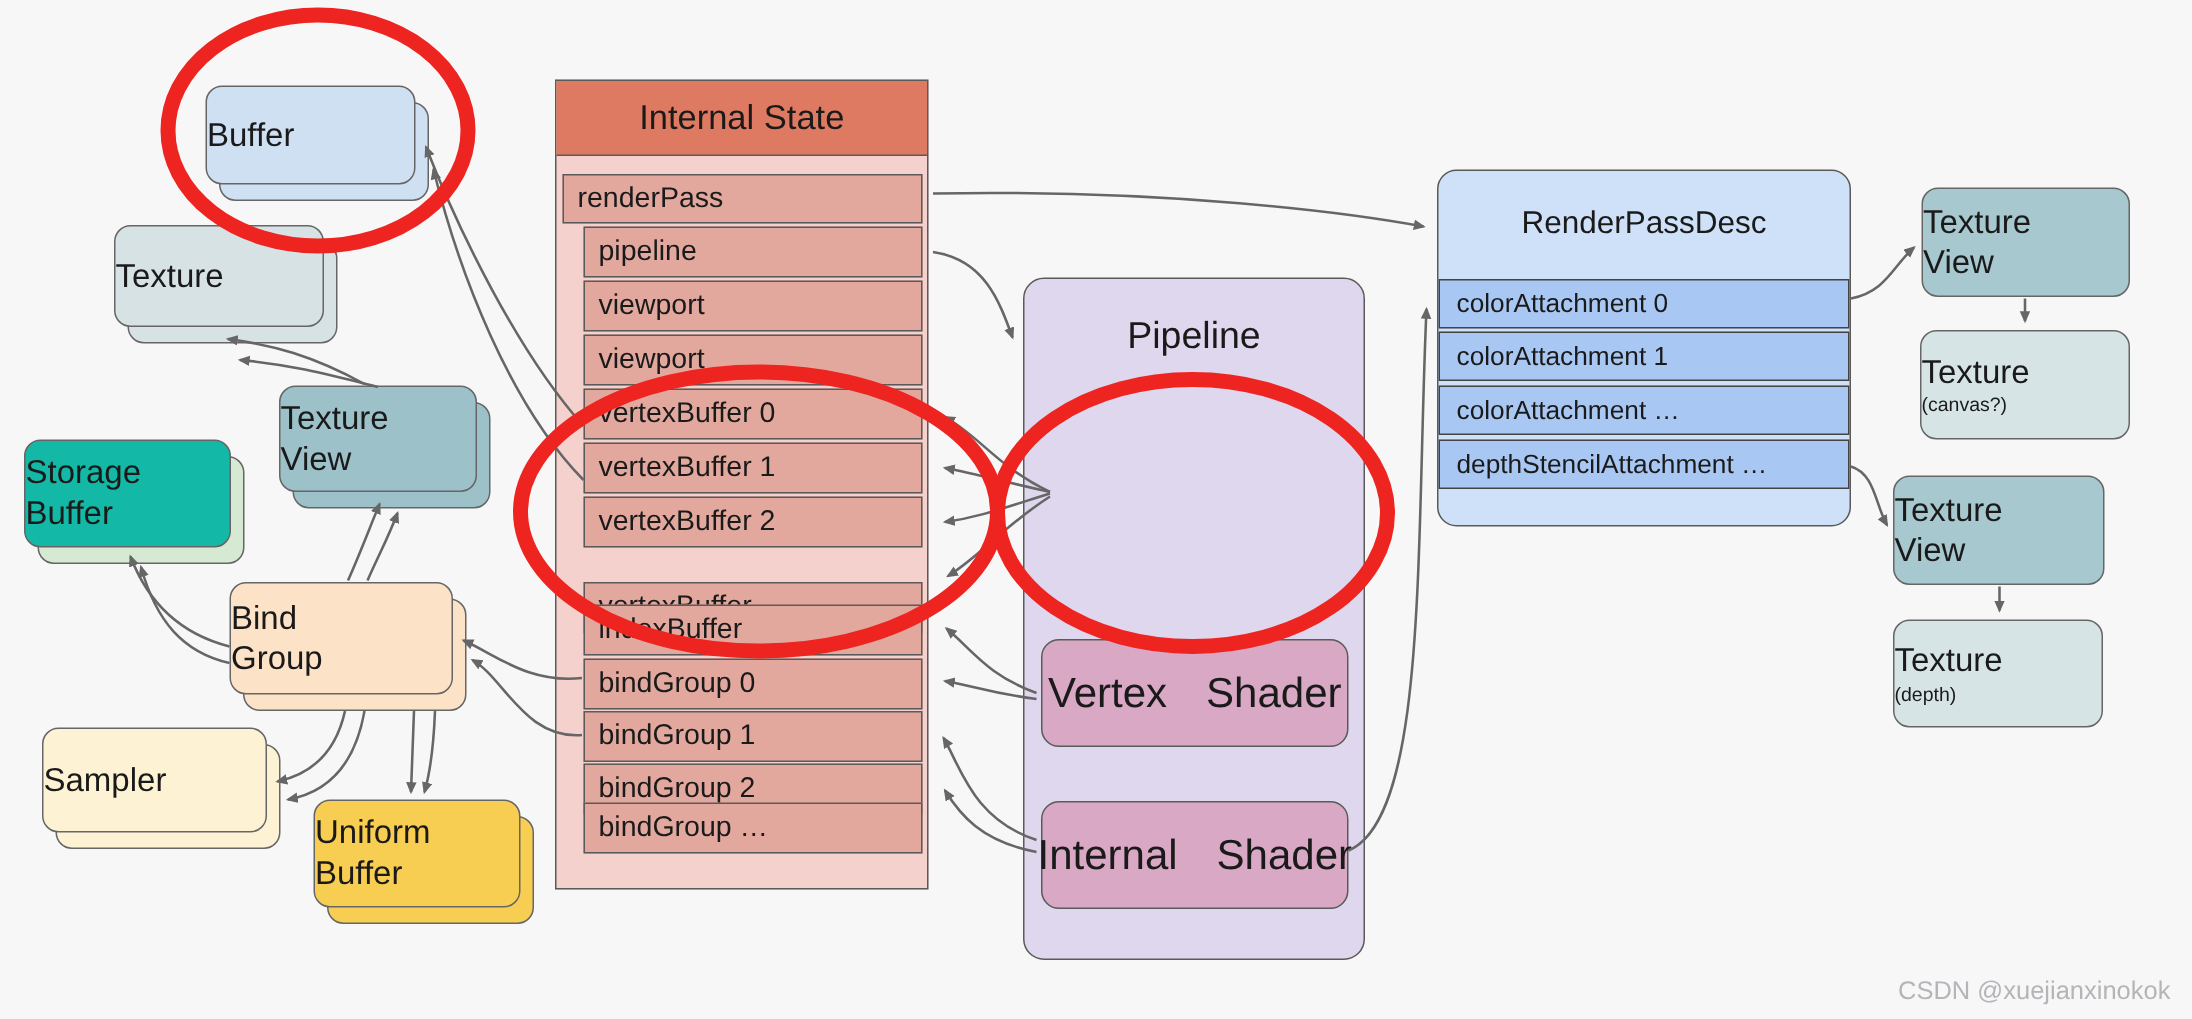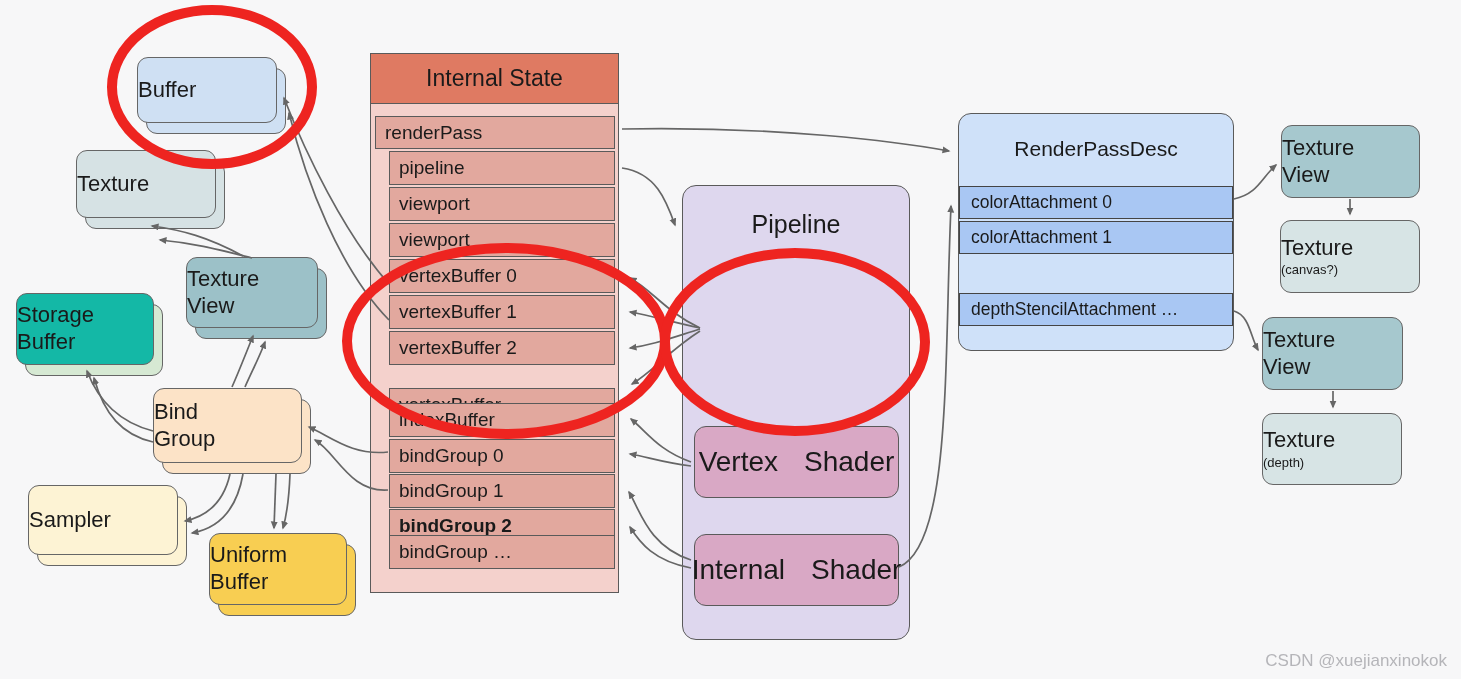--- a/index.html
+++ b/index.html
@@ -142,40 +142,41 @@
     <div class="is-row" style="top:97px;">pipeline</div>
     <div class="is-row" style="top:133px;">viewport</div>
     <div class="is-row" style="top:169px;">viewport</div>
     <div class="is-row" style="top:205px;">vertexBuffer 0</div>
     <div class="is-row" style="top:241px;">vertexBuffer 1</div>
     <div class="is-row" style="top:277px;">vertexBuffer 2</div>
     <div class="is-row" style="top:313px;margin-top:21px;">vertexBuffer …</div>
     <div class="is-row" style="top:349px;">indexBuffer</div>
     <div class="is-row" style="top:385px;">bindGroup 0</div>
     <div class="is-row" style="top:420px;">bindGroup 1</div>
-    <div class="is-row" style="top:455px;font-weight:bold;">bindGroup 2</div>
+    <div class="is-row" style="top:455px;">bindGroup 2</div>
     <div class="is-row" style="top:481px;">bindGroup …</div>
   </div>
 
   <div class="pipeline">
     <div class="title">Pipeline</div>
     <div class="shaderbox" style="top:240px;">
       <span>Vertex</span>
       <span>Shader</span>
     </div>
     <div class="shaderbox" style="top:348px;">
       <span>Internal</span>
       <span>Shader</span>
     </div>
   </div>
 
   <div class="rpd">
     <div class="hdr">RenderPassDesc</div>
     <div class="rpd-row" style="top:72px;">colorAttachment 0</div>
     <div class="rpd-row" style="top:107px;">colorAttachment 1</div>
+    <div class="rpd-row" style="top:143px;">colorAttachment …</div>
     <div class="rpd-row" style="top:179px;">depthStencilAttachment …</div>
   </div>
 
   <div class="node" style="left:1281px;top:125px;width:139px;height:73px;">
     <div class="face" style="background:#a6c8ce;">
       <span>Texture</span>
       <span>View</span>
     </div>
   </div>
   <div class="node" style="left:1280px;top:220px;width:140px;height:73px;">

